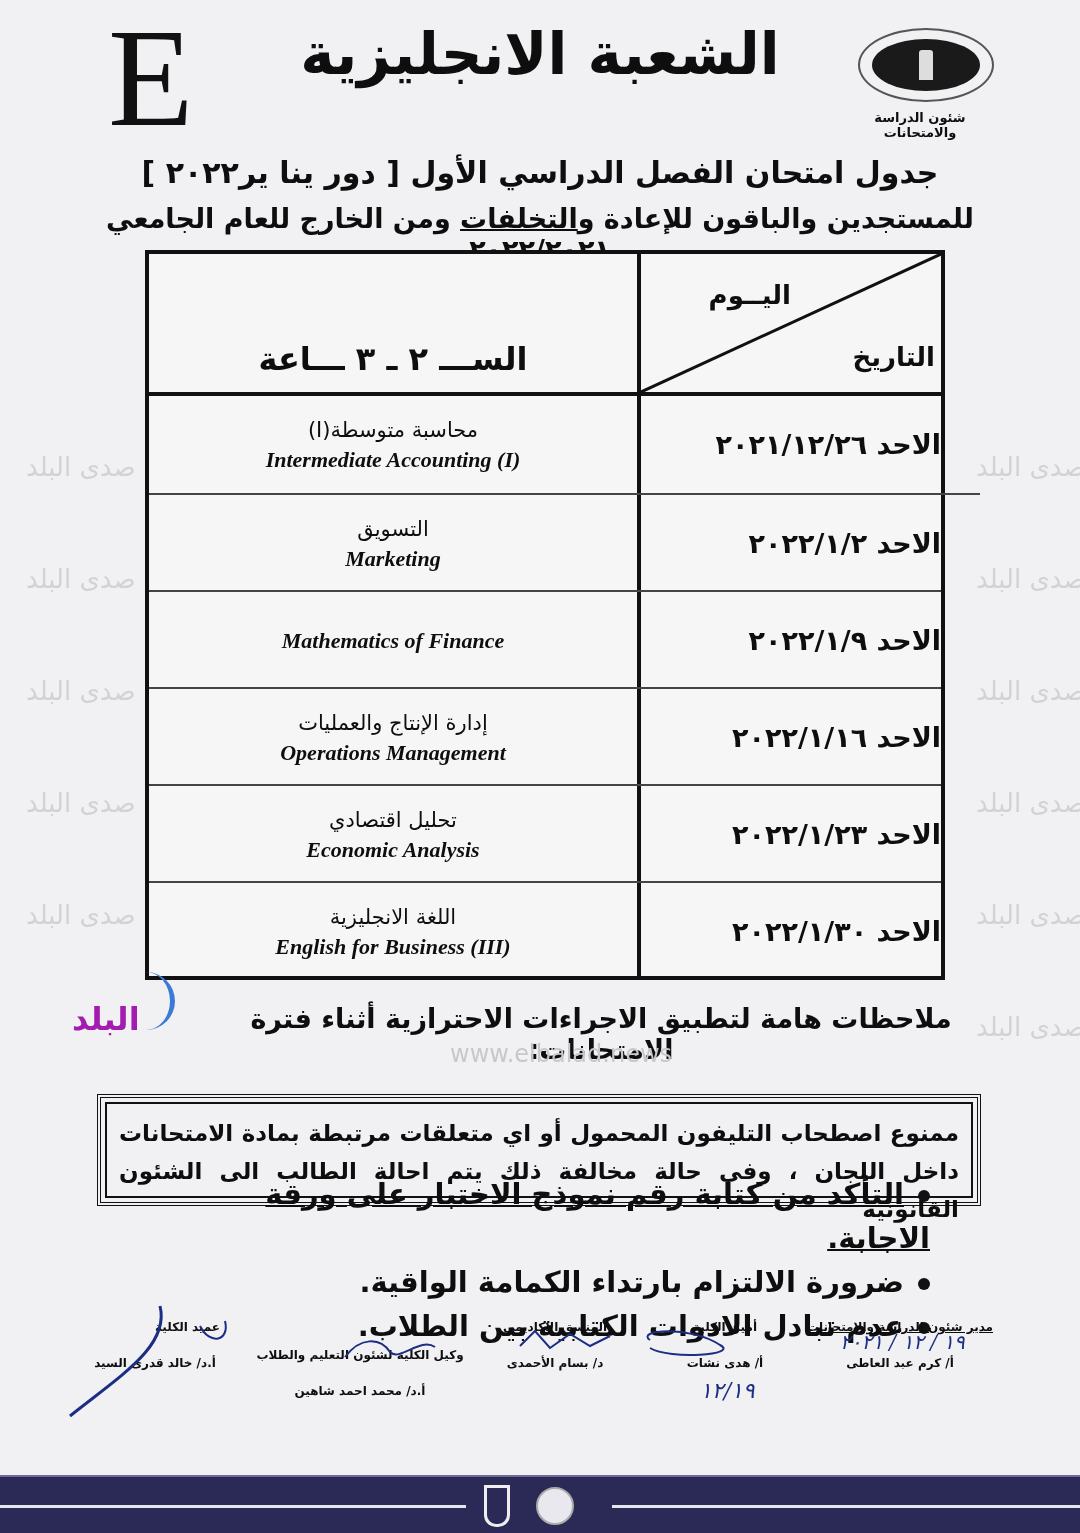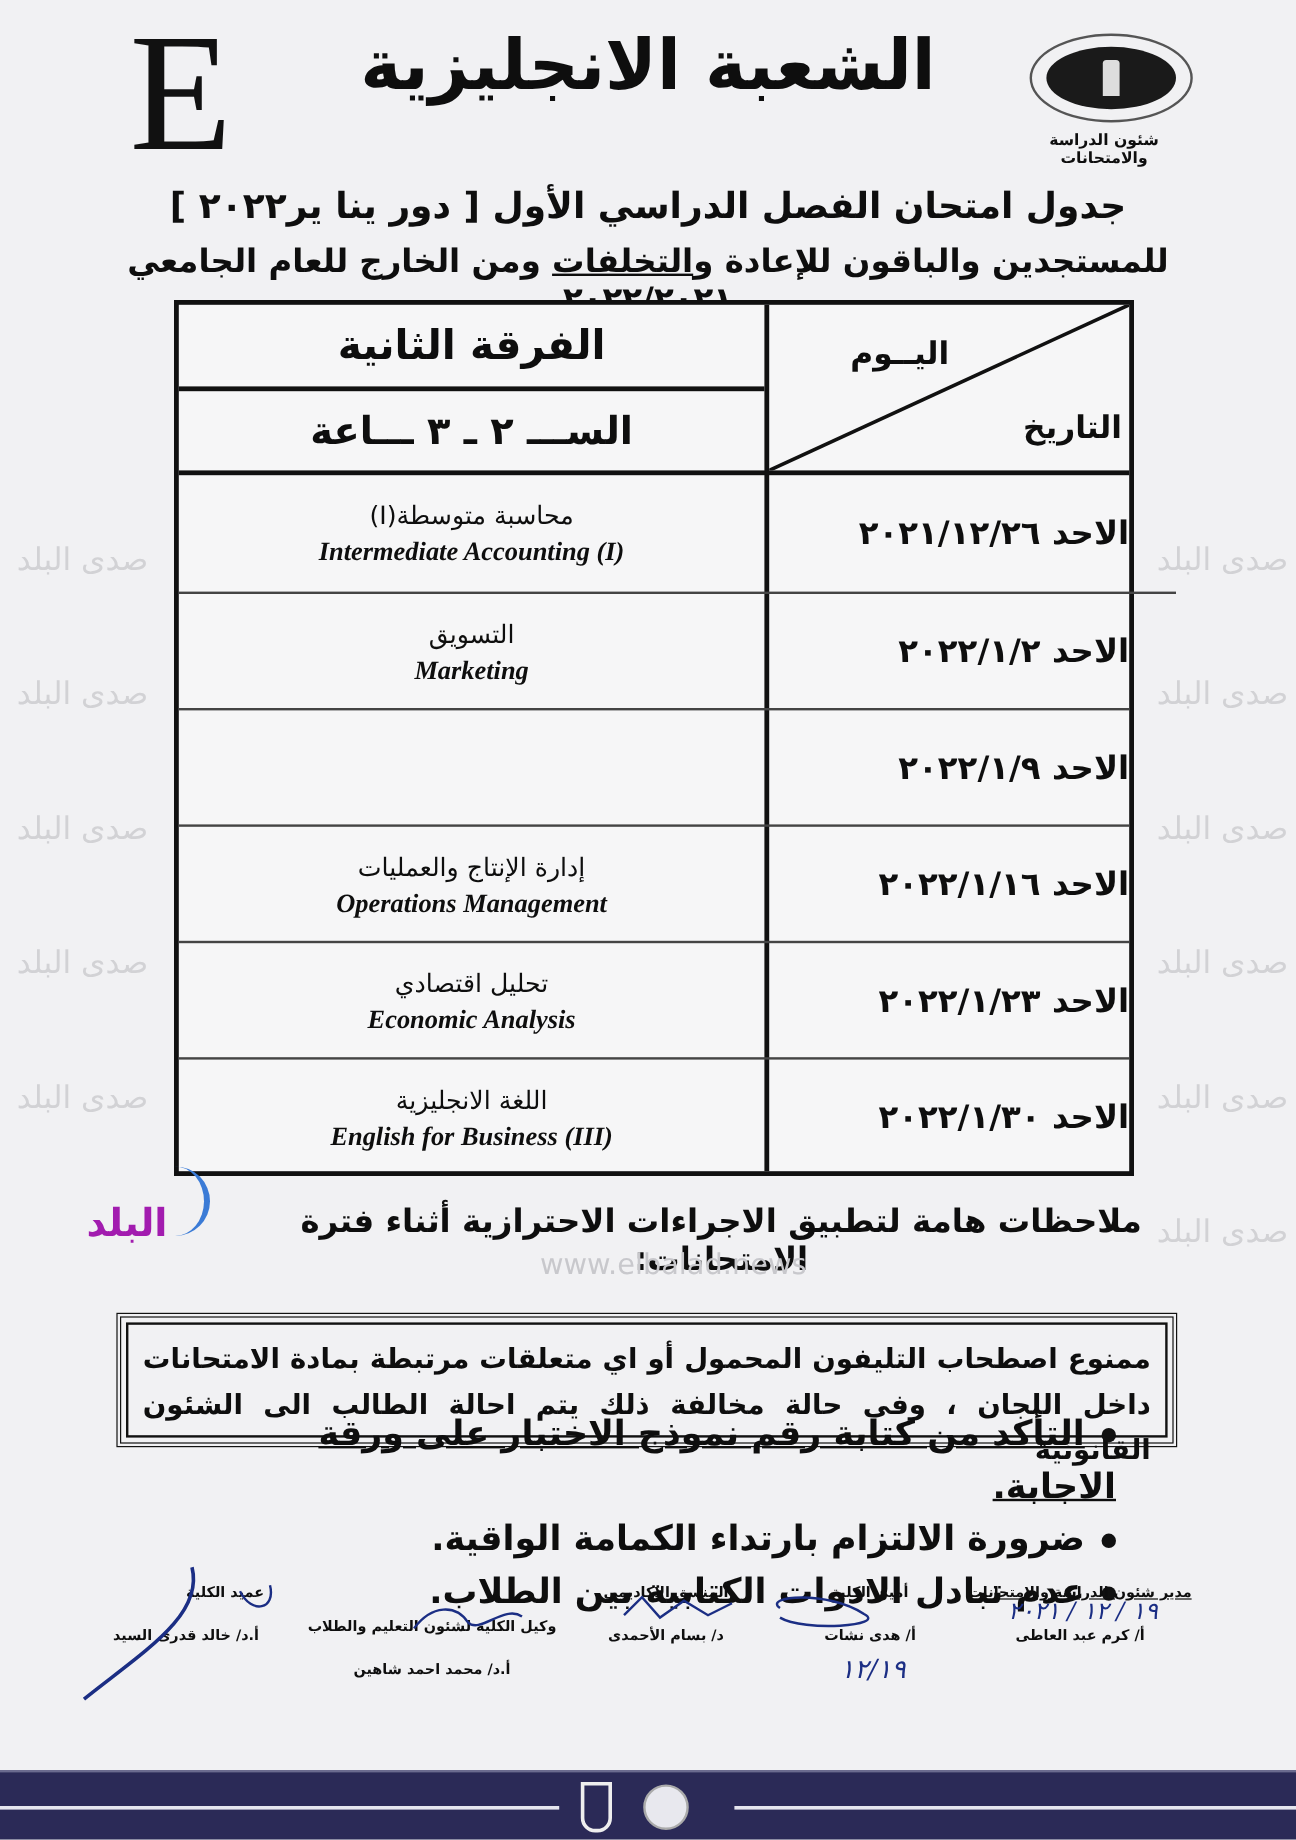--- a/index.html
+++ b/index.html
@@ -3,21 +3,21 @@
 <meta charset="utf-8">
 <style>
   html, body { margin:0; padding:0; }
   body {
     width:1080px; height:1533px; position:relative; overflow:hidden;
     background:#f1f1f3;
     font-family:"DejaVu Sans", sans-serif; color:#0e0e0e;
   }
   .abs { position:absolute; }
   
-  .wm { position:absolute; color:#cfcfd2; font-size:26px; font-family:"DejaVu Sans", sans-serif; direction:rtl; white-space:nowrap; opacity:.9; }
+  .wm { position:absolute; color:#cfcfd2; font-size:26px; font-family:"DejaVu Sans", sans-serif; direction:rtl; white-space:nowrap; opacity:.9;margin-left:12px; }
   
   .big-e { left:108px; top:18px; font-family:"Liberation Serif", serif; font-size:140px; line-height:120px; font-weight:normal; color:#111; }
   .main-title { left:300px; top:20px; width:480px; text-align:center; font-size:58px; font-weight:bold; direction:rtl; letter-spacing:1px; }
   .logo { left:858px; top:28px; width:132px; height:70px; border:2px solid #555; border-radius:50%; background:#f1f1f3; display:flex; align-items:center; justify-content:center; }
   .logo-inner { width:108px; height:52px; border-radius:50%; background:#1a1a1a; display:flex; align-items:center; justify-content:center; }
   .logo-tower { width:14px; height:30px; background:#ddd; border-radius:3px 3px 0 0; }
   .logo-caption { left:850px; top:110px; width:140px; text-align:center; font-size:13px; font-weight:bold; direction:rtl; }
   .sub1 { left:120px; top:155px; width:840px; text-align:center; font-size:30px; font-weight:bold; direction:rtl; }
   .sub2 { left:50px; top:203px; width:980px; text-align:center; font-size:27px; font-weight:bold; direction:rtl; }
   .sub2 u { text-decoration:underline; text-decoration-thickness:2px; }
@@ -83,21 +83,20 @@
   <div class="logo-inner">
       <div class="logo-tower"></div>
     </div>
 </div>
 <div class="abs logo-caption">شئون الدراسة والامتحانات</div>
 <div class="abs sub1">جدول امتحان الفصل الدراسي الأول [ دور ينا ير٢٠٢٢ ]</div>
 <div class="abs sub2"><span>للمستجدين والباقون للإعادة و</span><u>التخلفات</u><span> ومن الخارج للعام الجامعي ٢٠٢٢/٢٠٢١</span></div>
 
 <div class="abs tbl">
   <div class="col-div"></div>
-  <div class="hdr-grade">الفرقة الثانية</div>
   <div class="hdr-time">الســـ ٢ ـ ٣ ـــاعة</div>
   <div class="hdr-diag">
     <svg width="300" height="138" style="position:absolute;left:0;top:0">
         <line x1="0" y1="138" x2="300" y2="0" stroke="#111" stroke-width="3"></line>
       </svg>
     <span class="hdr-day">اليــوم</span>
     <span class="hdr-date">التاريخ</span>
   </div>
   <div class="hdr-bottom"></div>
 
@@ -111,20 +110,21 @@
     </div>
     <div class="row" style="top:97px;padding-left:39px;">
       <div class="subj">
           <div class="subj-ar">التسويق</div>
           <div class="subj-en">Marketing</div>
         </div>
       <div class="date"><span>الاحد</span>&nbsp;<span>٢٠٢٢/١/٢</span></div>
     </div>
     <div class="row" style="top:194px;">
       <div class="subj">
+          <div class="subj-en">Mathematics of Finance</div>
         </div>
       <div class="date"><span>الاحد</span>&nbsp;<span>٢٠٢٢/١/٩</span></div>
     </div>
     <div class="row" style="top:291px;">
       <div class="subj">
           <div class="subj-ar">إدارة الإنتاج والعمليات</div>
           <div class="subj-en">Operations Management</div>
         </div>
       <div class="date"><span>الاحد</span>&nbsp;<span>٢٠٢٢/١/١٦</span></div>
     </div>

